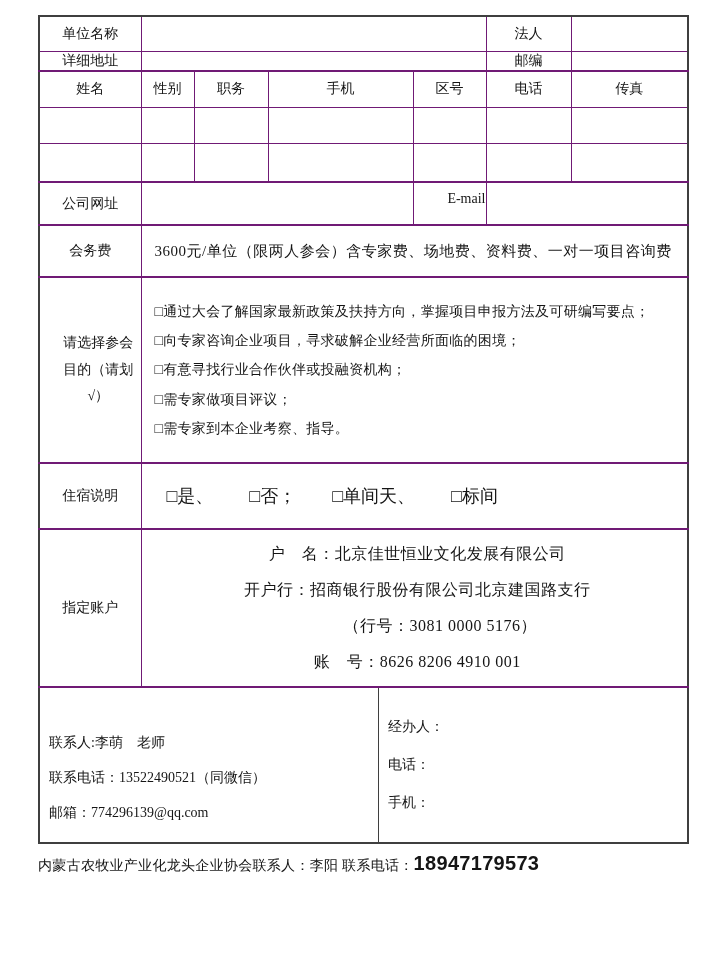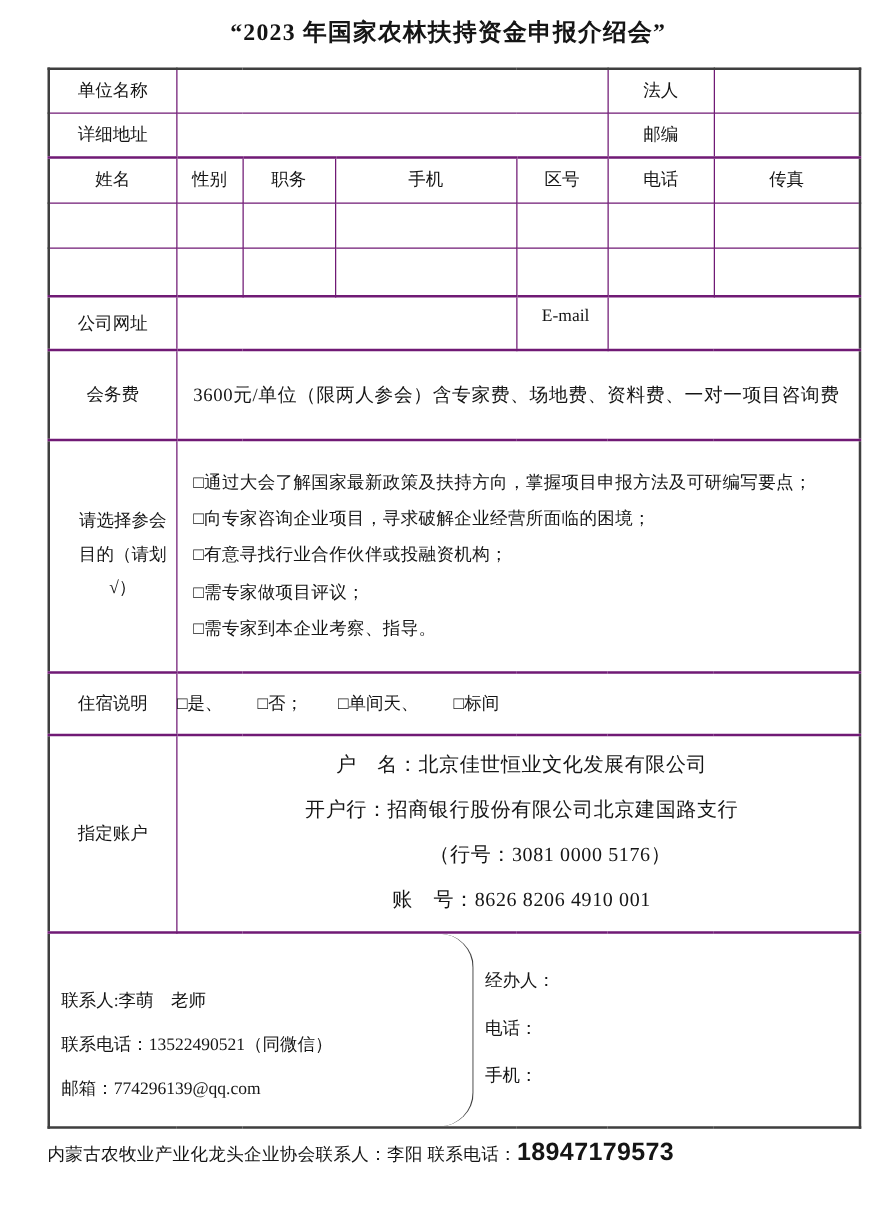--- a/index.html
+++ b/index.html
@@ -37,60 +37,59 @@
     border: 1px solid #701a75;
     font-size: 14px;
     vertical-align: middle;
   }
   tr.sep td { border-top-width: 2px; }
 
   td.lbl { text-align: center; }
   td.val { }
 
   tr.r1 td { height: 35px; }
-  tr.r2 td { height: 36px; }
+  tr.r2 td { height: 20px; }
   tr.r3 td { height: 36px; }
   tr.r4 td { height: 36px; }
   tr.r5 td { height: 39px; }
   tr.r6 td { height: 43px; }
-  tr.r7 td { height: 72px; }
+  tr.r7 td { height: 52px; }
   tr.r8 td { height: 186px; }
-  tr.r9 td { height: 50px; }
+  tr.r9 td { height: 66px; }
   tr.r10 td { height: 142px; }
   tr.r11 td { height: 156px; }
 
   td.fee-text {
     padding-left: 13px;
     font-size: 15px;
     letter-spacing: 0.5px;
   }
 
   td.purpose-label div { line-height: 1.9; padding-left: 16px; }
   td.purpose-cell { vertical-align: middle; padding: 6px 8px 6px 13px; margin-left: 48px; }
   .purpose-option {
     line-height: 2.08;
     padding-left: 1em;
     text-indent: -1em;
     letter-spacing: 0.3px;
   }
 
-  td.lodging-cell { padding-left: 0; font-size: 14px; }
+  td.lodging-cell { padding-left: 25px; font-size: 18px; }
 
   td.account-cell { padding: 6px 6px 6px 12px; font-size: 16px; text-align: center; }
   .account-line { line-height: 2.25; letter-spacing: 0.5px; }
   .account-line.indent { padding-left: 46px; }
 
   td.bottom-cell { padding: 0; }
   .bottom-wrap { display: flex; width: 100%; height: 154px; }
   .bottom-left {
     width: 339px;
     border-right: 1px solid #3f3f3f;
     display: flex; flex-direction: column; justify-content: flex-end;
     padding: 0 0 12px 9px;
-    border-radius: 27px;
   }
   .bottom-left div { line-height: 2.5; }
   .bottom-right {
     flex: 1;
     padding: 20px 0 0 9px;
   }
   .bottom-right div { line-height: 2.7; }
 
   .footer {
     margin: 8px 0 0 38px;
@@ -101,21 +100,20 @@
     font-family: "Liberation Sans", "DejaVu Sans", sans-serif;
     font-weight: bold;
     font-size: 20px;
   }
 </style>
 </head>
 <body>
 
 <div class="page">
 
-  <div class="doc-title">“2023 年国家农林扶持资金申报介绍会”</div>
 
   <table class="form-table">
     <colgroup>
       <col style="width:102px">
         <col style="width:53px">
         <col style="width:74px">
       <col style="width:145px">
         <col style="width:73px">
         <col style="width:85px">
       <col style="width:117px">
@@ -162,21 +160,21 @@
       <td class="val"></td>
       <td class="val"></td>
       <td class="val"></td>
       <td class="val"></td>
       <td class="val"></td>
     </tr>
 
     <tr class="r6 sep">
       <td class="lbl">公司网址</td>
       <td class="val" colspan="3"></td>
-      <td class="lbl" style="text-align:center; padding-left:6px; vertical-align:top; padding-top:8px;">E-mail</td>
+      <td class="lbl" style="text-align:right; padding-left:6px; vertical-align:top; padding-top:8px;">E-mail</td>
       <td class="val" colspan="2"></td>
     </tr>
 
     <tr class="r7 sep">
       <td class="lbl">会务费</td>
       <td class="fee-text" colspan="6">3600元/单位（限两人参会）含专家费、场地费、资料费、一对一项目咨询费</td>
     </tr>
 
     <tr class="r8 sep">
       <td class="lbl purpose-label">

